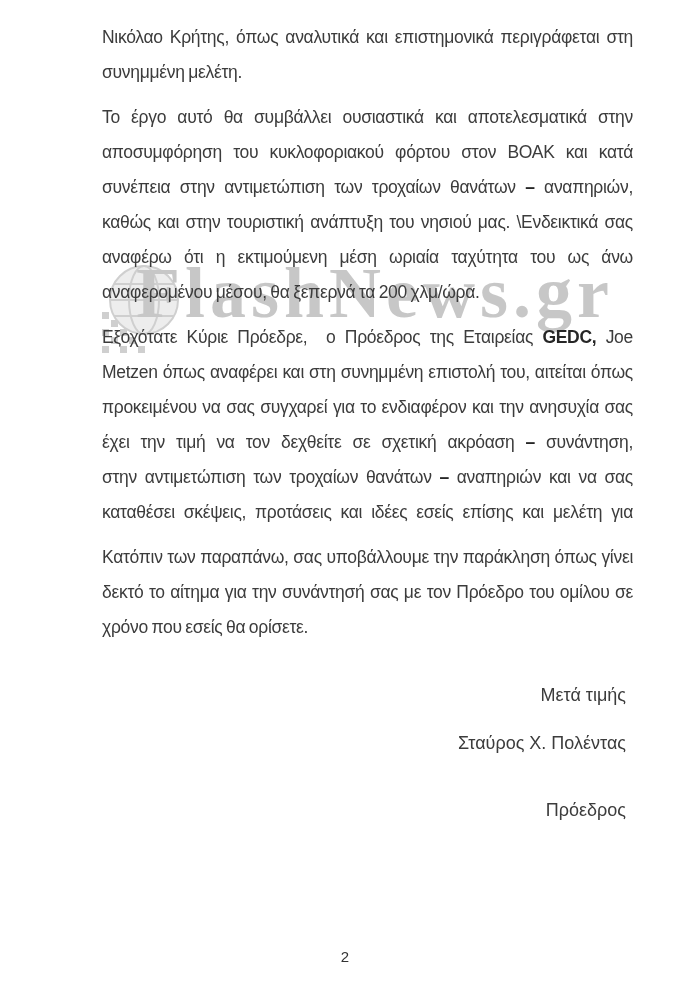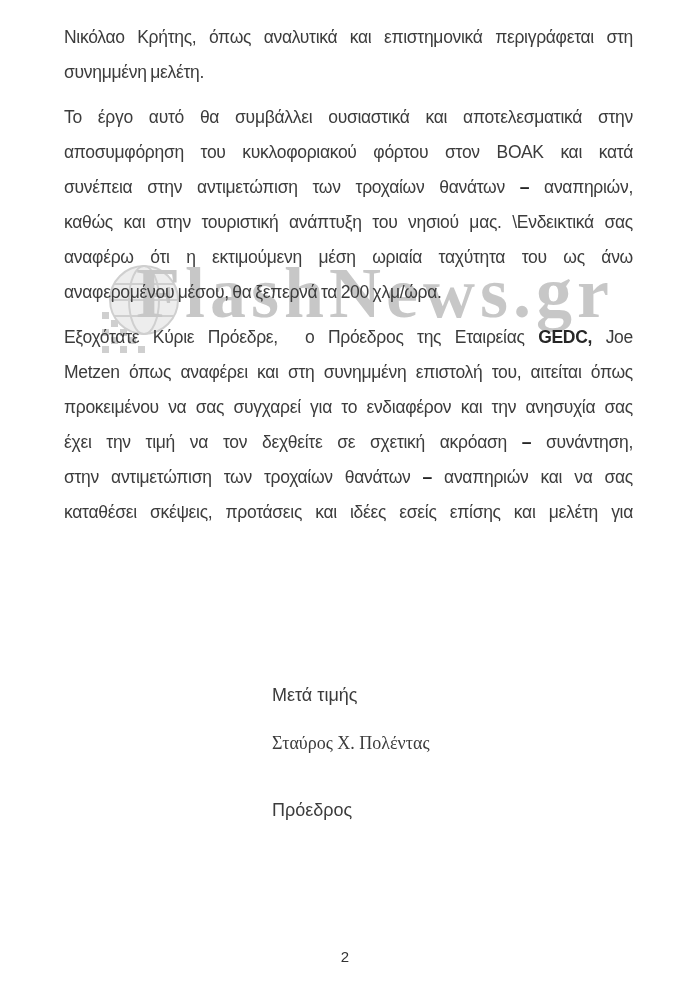--- a/index.html
+++ b/index.html
@@ -13,30 +13,30 @@
     margin:0 auto;
   }
   .body-text {
     position:absolute; left:64px; top:20px; width:569px;
     font-size:17.5px; letter-spacing:-0.3px; word-spacing:-1px;
     z-index:2;
   }
   .para { margin:0 0 10px 0; }
   .line {
     line-height:35px; height:35px; overflow:hidden;
-    text-align:justify; text-align-last:justify; text-justify:inter-word;
+    text-align:justify; text-align-last:justify; text-justify:inter-word;margin-left:38px;
   }
   .line.last { text-align:center; text-align-last:left; }
   .b { font-weight:bold; color:#262626; }
   .closing {
     position:absolute; left:272px; top:680px; width:354px;
-    text-align:left; font-size:18px; z-index:2;
+    text-align:right; font-size:18px; z-index:2;
   }
   .sig-line { line-height:30px; }
-  .sig2 { margin-top:18px;font-family:Liberation Serif, serif; }
+  .sig2 { margin-top:18px; }
   .sig3 { margin-top:37px; }
   .page-number {
     position:absolute; left:0; right:0; top:948px;
     text-align:center; font-size:15px; color:#333333; z-index:2;
   }
   .watermark {
     position:absolute; left:100px; top:252px; width:540px; height:110px;
     z-index:1; opacity:0.55; pointer-events:none;
   }
   .wm-text {
@@ -89,20 +89,25 @@
         <div class="line last"><span>αναφερομένου μέσου, θα ξεπερνά τα 200 χλμ/ώρα.</span></div>
       </div>
       <div class="para">
         <div class="line"><span>Εξοχότατε Κύριε Πρόεδρε,&nbsp; ο Πρόεδρος της Εταιρείας </span><span class="b">GEDC,</span><span> Joe</span></div>
         <div class="line"><span>Metzen όπως αναφέρει και στη συνημμένη επιστολή του, αιτείται όπως</span></div>
         <div class="line"><span>προκειμένου να σας συγχαρεί για το ενδιαφέρον και την ανησυχία σας</span></div>
         <div class="line"><span>έχει την τιμή να τον δεχθείτε σε σχετική ακρόαση </span><span class="b">–</span><span> συνάντηση,</span></div>
         <div class="line"><span>στην αντιμετώπιση των τροχαίων θανάτων </span><span class="b">–</span><span> αναπηριών και να σας</span></div>
         <div class="line"><span>καταθέσει σκέψεις, προτάσεις και ιδέες εσείς επίσης και μελέτη για</span></div>
       </div>
+      <div class="para">
+        <div class="line"><span>Κατόπιν των παραπάνω, σας υποβάλλουμε την παράκληση όπως γίνει</span></div>
+        <div class="line"><span>δεκτό το αίτημα για την συνάντησή σας με τον Πρόεδρο του ομίλου σε</span></div>
+        <div class="line last"><span>χρόνο που εσείς θα ορίσετε.</span></div>
+      </div>
     </div>
 
   <div class="closing">
     <div class="sig-line sig1">Μετά τιμής</div>
     <div class="sig-line sig2">Σταύρος Χ. Πολέντας</div>
     <div class="sig-line sig3">Πρόεδρος</div>
   </div>
 
   <div class="page-number">2</div>
 

